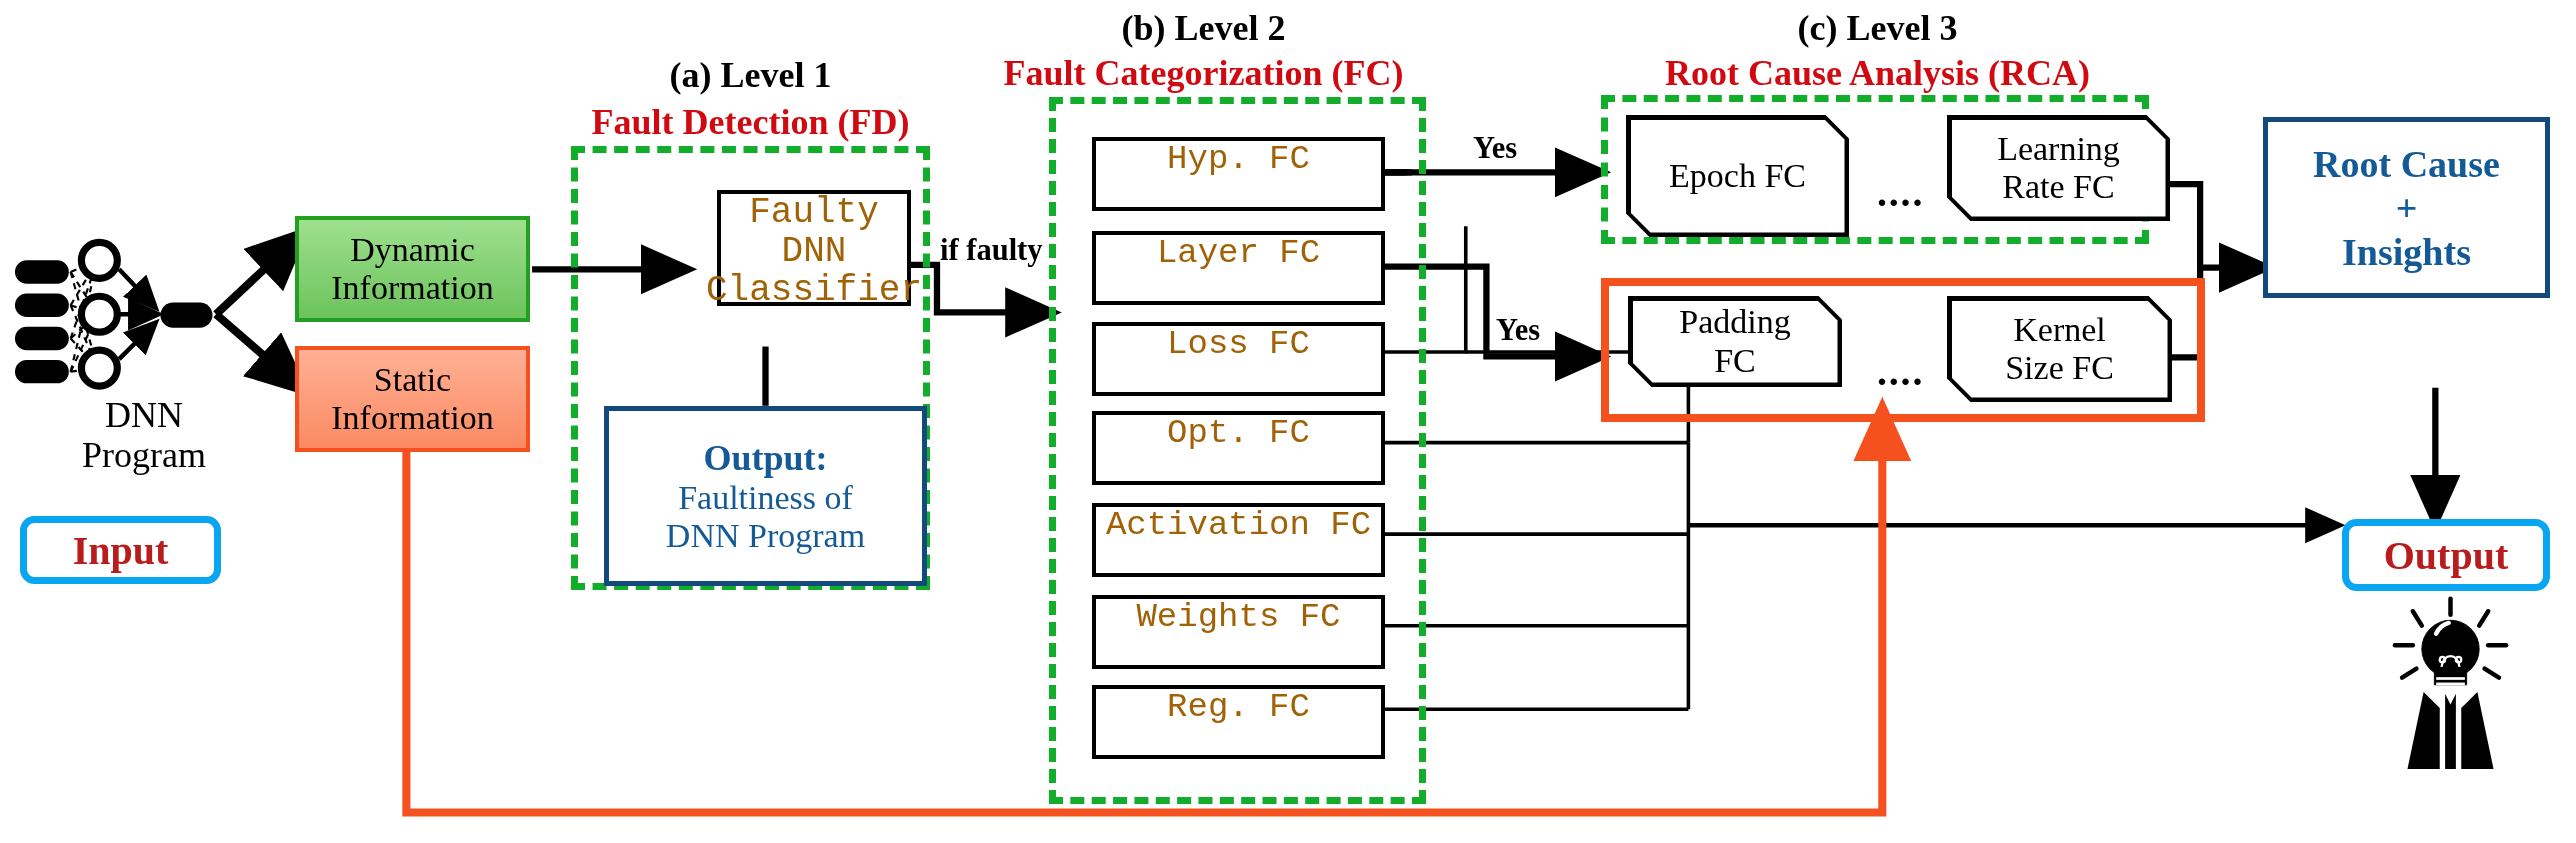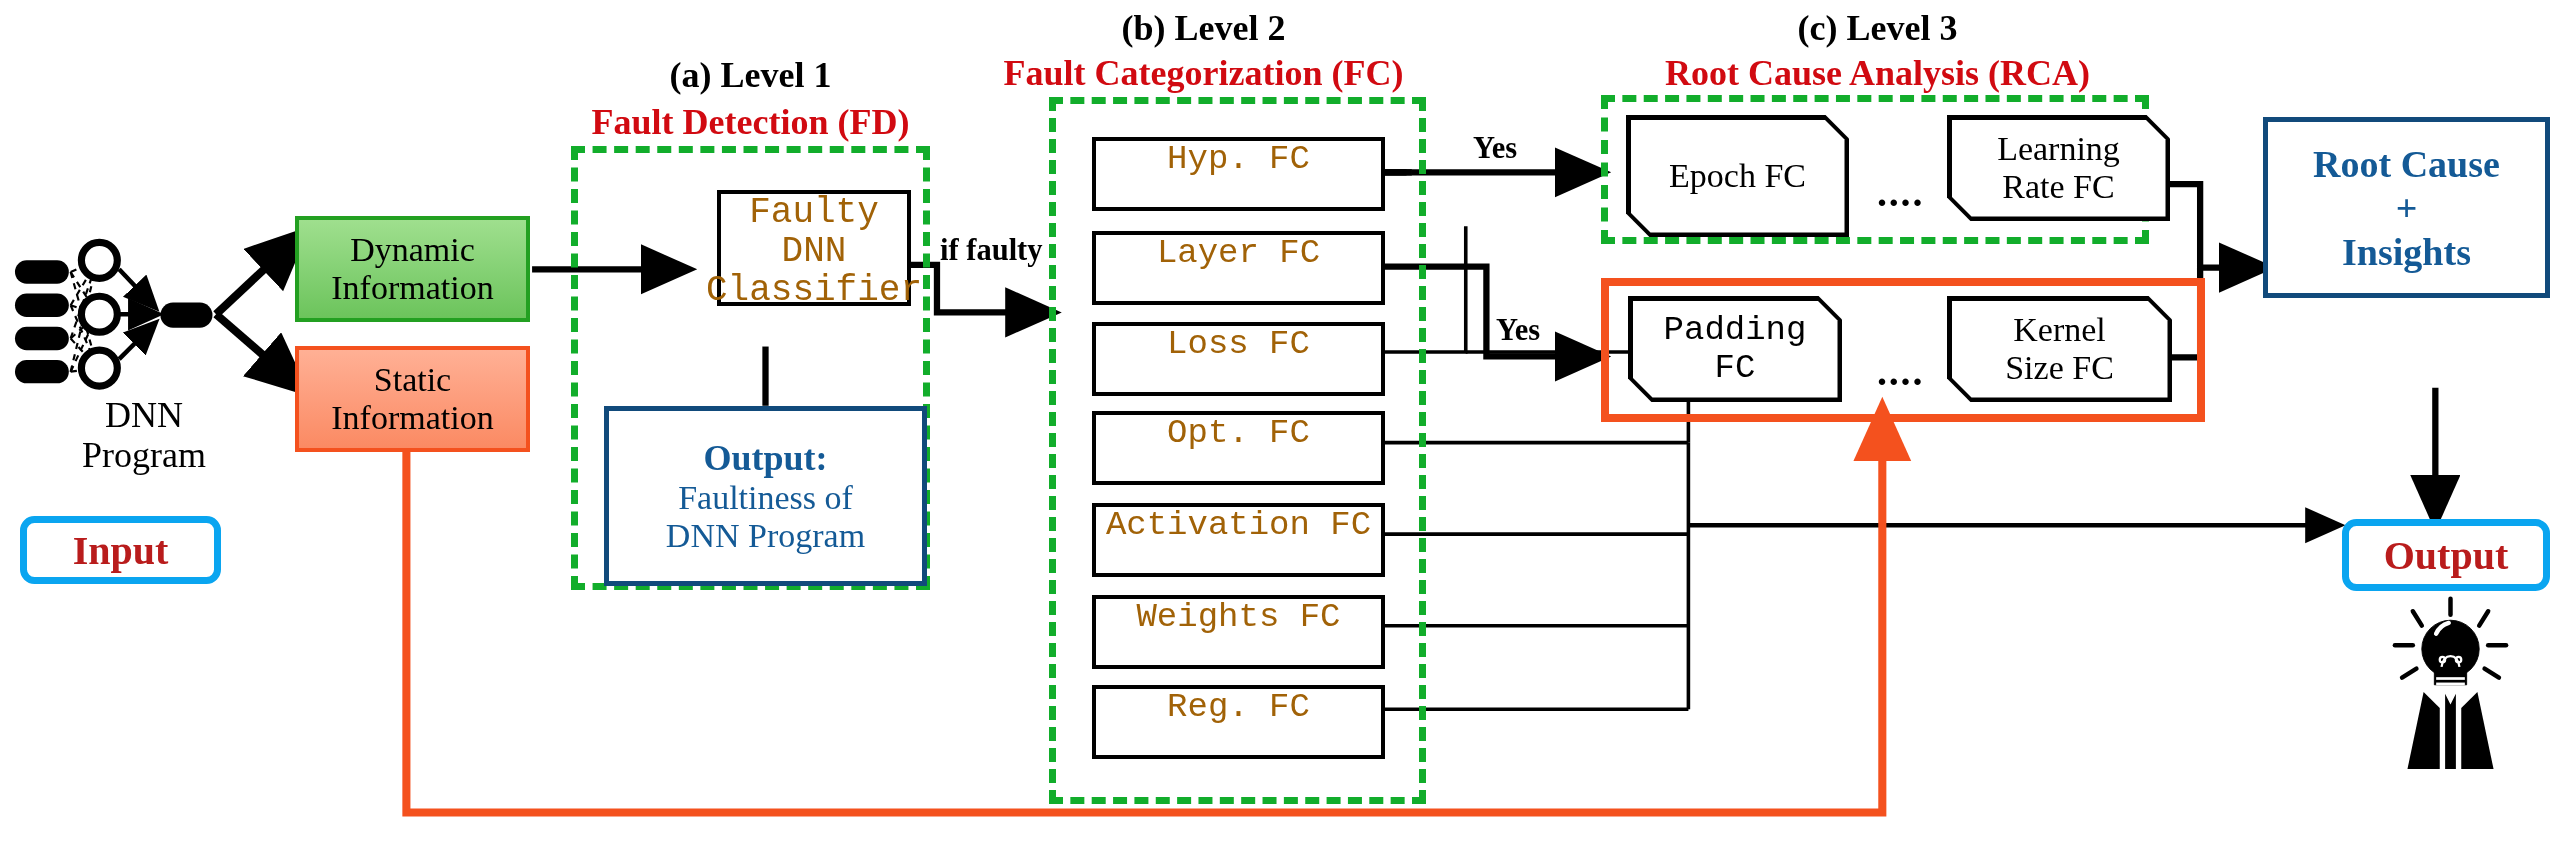--- a/index.html
+++ b/index.html
@@ -241,21 +241,21 @@
     <div class="rcainner">
       <div>
         <div>Learning</div>
         <div>Rate FC</div>
       </div>
     </div>
   </div>
 
   <div class="abs solidorange" style="left:1601px;top:278px;width:604px;height:144px;"></div>
 
-  <div class="abs rcawrap" style="left:1628px;top:296px;width:214px;height:106px;font-family:Liberation Mono, monospace;">
+  <div class="abs rcawrap" style="left:1628px;top:296px;width:214px;height:91px;">
     <div class="rcainner">
       <div>
         <div>Padding</div>
         <div>FC</div>
       </div>
     </div>
   </div>
   <div class="abs dots" style="left:1877px;top:348px;">....</div>
   <div class="abs rcawrap" style="left:1947px;top:296px;width:225px;height:106px;">
     <div class="rcainner">

